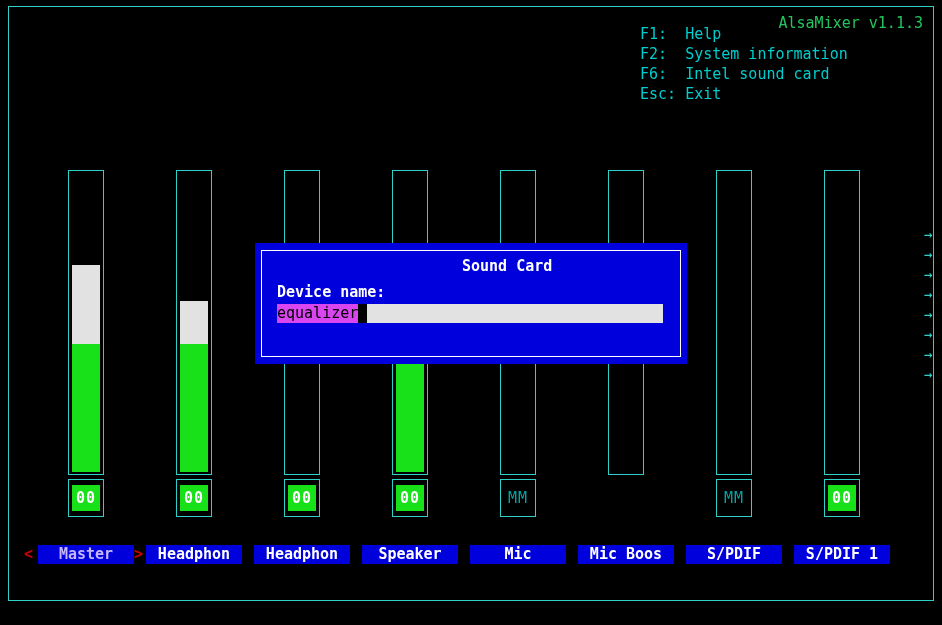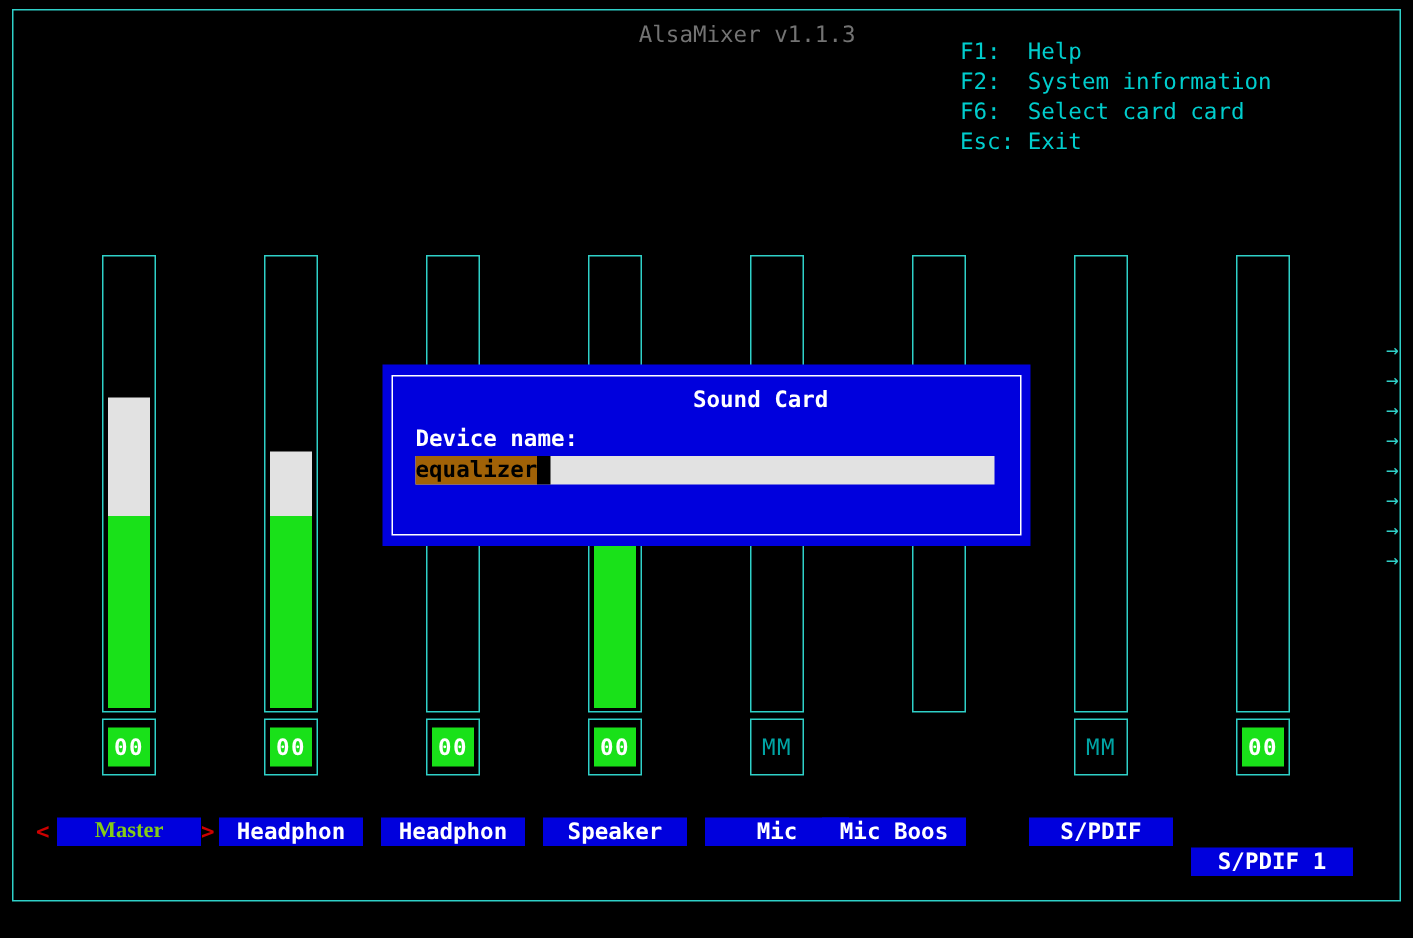--- a/index.html
+++ b/index.html
@@ -35,22 +35,22 @@
     height: 595px;
     border: 1px solid #2fd0c8;
     box-sizing: border-box;
     pointer-events: none;
   }
   #window-title {
     position: absolute;
     left: 0;
     right: 0;
     top: -5px;
-    text-align: center;
-    color: #737373;
+    text-align: right;
+    color: #22c55e;
     font-size: 15px;
     line-height: 14px;
     white-space: pre;
   }
   #window-title span {
     background: #000000;
     padding: 0 10px;
   }
 
   
@@ -148,21 +148,21 @@
   .nameplate {
     position: absolute;
     top: 545px;
     height: 19px;
     line-height: 19px;
     white-space: pre;
     font-size: 15px;
     font-weight: bold;
     text-align: center;
   }
-  .nameplate.sel      { color: #84cc16; background: #0000dd; font-family: Liberation Serif, serif; }
+  .nameplate.sel      { color: #c4b5fd; background: #0000dd; }
   .nameplate.normal   { color: #ffffff; background: #0000dd; }
 
   .selarrow {
     position: absolute;
     top: 545px;
     height: 19px;
     line-height: 19px;
     color: #cd0000;
     background: #000000;
     font-size: 15px;
@@ -235,22 +235,22 @@
     height: 19px;
     background: #e2e2e2;
     display: flex;
     align-items: center;
     font-size: 15px;
     line-height: 19px;
     white-space: pre;
   }
   #dialog-input .typed {
     color: #000000;
-    font-weight: bold;
-    background: #a16207;
+    font-weight: normal;
+    background: #d946ef;
   }
   #dialog-input .caret {
     display: inline-block;
     width: 9px;
     height: 19px;
     background: #000000;
   }
 </style>
 </head>
 <body>
@@ -259,21 +259,21 @@
 
   <div id="window-frame">
     <div id="window-title">
       <span>AlsaMixer v1.1.3</span>
     </div>
   </div>
 
 
   <div class="hdr" id="hdr-right"><span class="cy">F1:</span>  <span class="cy">Help</span>
 <span class="cy">F2:</span>  <span class="cy">System information</span>
-<span class="cy">F6:</span>  <span class="cy">Select card card</span>
+<span class="cy">F6:</span>  <span class="cy">Intel sound card</span>
 <span class="cy">Esc:</span> <span class="cy">Exit</span></div>
 
   <div id="mixer">
       <div class="chan" style="left: 48px;">
         <div class="slider w36">
           <div class="fill-green" style="height: 128px;"></div>
           <div class="fill-white" style="height: 79px; bottom: 130px;"></div>
         </div>
         <div class="vbox">
           <div class="inner on">00</div>
@@ -313,37 +313,37 @@
       <div class="chan" style="left: 480px;">
         <div class="slider w36"></div>
         <div class="vbox">
           <div class="inner off">MM</div>
         </div>
       </div>
       <div class="nameplate normal" style="left: 470px; width: 96px;"> Mic </div>
       <div class="chan" style="left: 588px;">
         <div class="slider w36"></div>
       </div>
-      <div class="nameplate normal" style="left: 548px; width: 96px;"> Mic Boos </div>
+      <div class="nameplate normal" style="left: 578px; width: 96px;"> Mic Boos </div>
       <div class="chan" style="left: 696px;">
         <div class="slider w36"></div>
         <div class="vbox">
           <div class="inner off">MM</div>
         </div>
         <div class="numrow"></div>
       </div>
       <div class="nameplate normal" style="left: 686px; width: 96px;"> S/PDIF </div>
       <div class="chan" style="left: 804px;">
         <div class="slider w36"></div>
         <div class="vbox">
           <div class="inner on">00</div>
         </div>
         <div class="numrow"></div>
       </div>
-      <div class="nameplate normal" style="left: 794px; width: 108px; margin-top: 20px;"> S/PDIF 1 </div>
+      <div class="nameplate normal" style="left: 794px; width: 96px;"> S/PDIF 1 </div>
     </div>
 
   <div id="scroll-arrows"><div>→</div><div>→</div><div>→</div><div>→</div><div>→</div><div>→</div><div>→</div><div>→</div></div>
 
   <div id="dialog">
     <div id="dialog-inner">
       <div id="dialog-title">
         <span>Sound Card</span>
       </div>
     </div>

